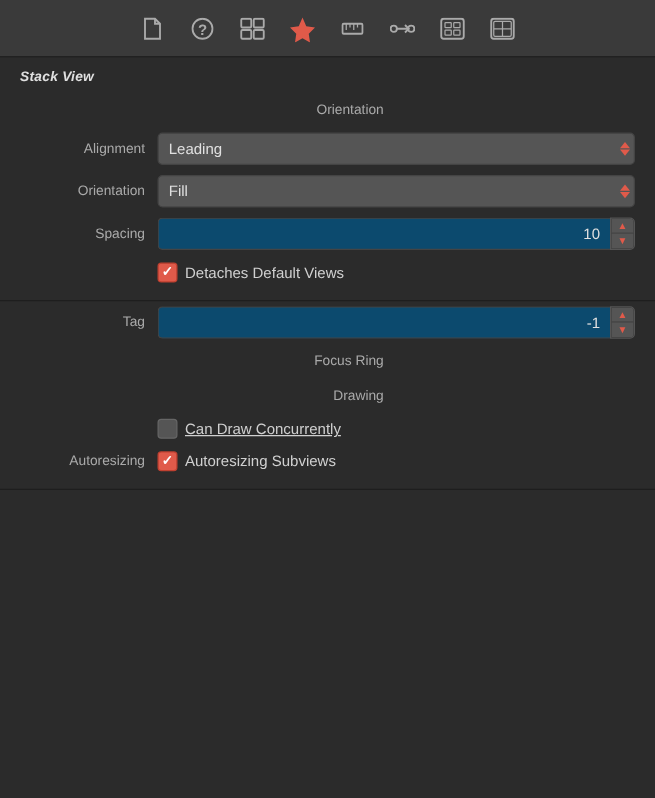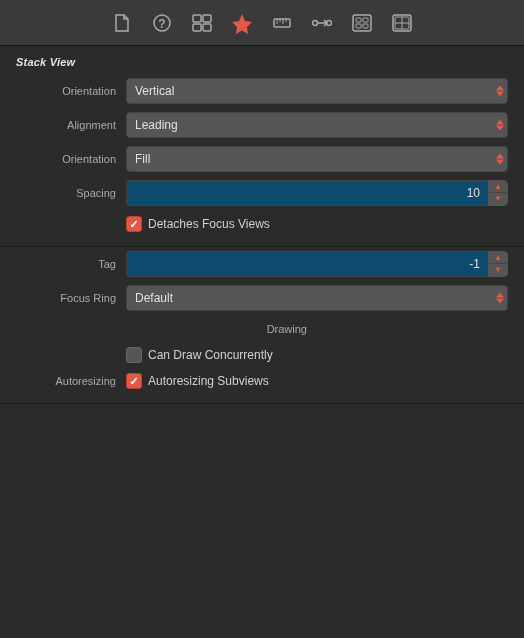--- a/index.html
+++ b/index.html
@@ -194,20 +194,21 @@
     .checkbox-label {
       font-size: 12px;
       color: #d0d0d0;
     }
 
     
     .sub-checkbox-row {
       display: flex;
       align-items: flex-end;
       padding: 4px 0 4px 126px;
+      text-decoration: underline;
     }
   </style>
 </head>
 <body>
 
 <div class="toolbar">
 
   <div class="toolbar-icon">
     <svg width="18" height="20" viewBox="0 0 18 20" fill="none">
       <path d="M3 2h8l4 4v12H3V2z" stroke="#aaa" stroke-width="1.5" fill="none"></path>
@@ -275,32 +276,20 @@
       <line x1="10" y1="3" x2="10" y2="15" stroke="#aaa" stroke-width="1"></line>
     </svg>
   </div>
 </div>
 
 <div class="section">
   <div class="section-title">Stack View</div>
 
   <div class="form-row">
     <div class="form-label">Orientation</div>
-    <div class="form-control">
-      <div class="select-wrapper">
-        <select class="select-field">
-          <option>Vertical</option>
-          <option>Horizontal</option>
-        </select>
-        <div class="select-arrow">
-          <div class="select-arrow-up"></div>
-          <div class="select-arrow-down"></div>
-        </div>
-      </div>
-    </div>
   </div>
 
   <div class="form-row">
     <div class="form-label">Alignment</div>
     <div class="form-control">
       <div class="select-wrapper">
         <select class="select-field">
           <option>Leading</option>
           <option>Fill</option>
           <option>Center</option>
@@ -344,21 +333,21 @@
         </div>
       </div>
     </div>
   </div>
 
   <div class="checkbox-row">
     <div class="checkbox-wrapper">
       <div class="checkbox-box">
         <span class="checkbox-check">✓</span>
       </div>
-      <span class="checkbox-label">Detaches Focus Views</span>
+      <span class="checkbox-label">Detaches Default Views</span>
     </div>
   </div>
 </div>
 
 <div class="section">
 
   <div class="form-row">
     <div class="form-label">Tag</div>
     <div class="form-control">
       <div class="stepper-wrapper">
@@ -366,33 +355,20 @@
         <div class="stepper-buttons">
           <button class="stepper-btn">▲</button>
           <button class="stepper-btn">▼</button>
         </div>
       </div>
     </div>
   </div>
 
   <div class="form-row">
     <div class="form-label">Focus Ring</div>
-    <div class="form-control">
-      <div class="select-wrapper">
-        <select class="select-field">
-          <option>Default</option>
-          <option>None</option>
-          <option>Exterior</option>
-        </select>
-        <div class="select-arrow">
-          <div class="select-arrow-up"></div>
-          <div class="select-arrow-down"></div>
-        </div>
-      </div>
-    </div>
   </div>
 
   <div class="form-row">
     <div class="form-label">Drawing</div>
   </div>
 
   <div class="sub-checkbox-row">
     <div class="checkbox-wrapper" style="gap:6px;">
       <div class="checkbox-box unchecked"></div>
       <span class="checkbox-label">Can Draw Concurrently</span>

